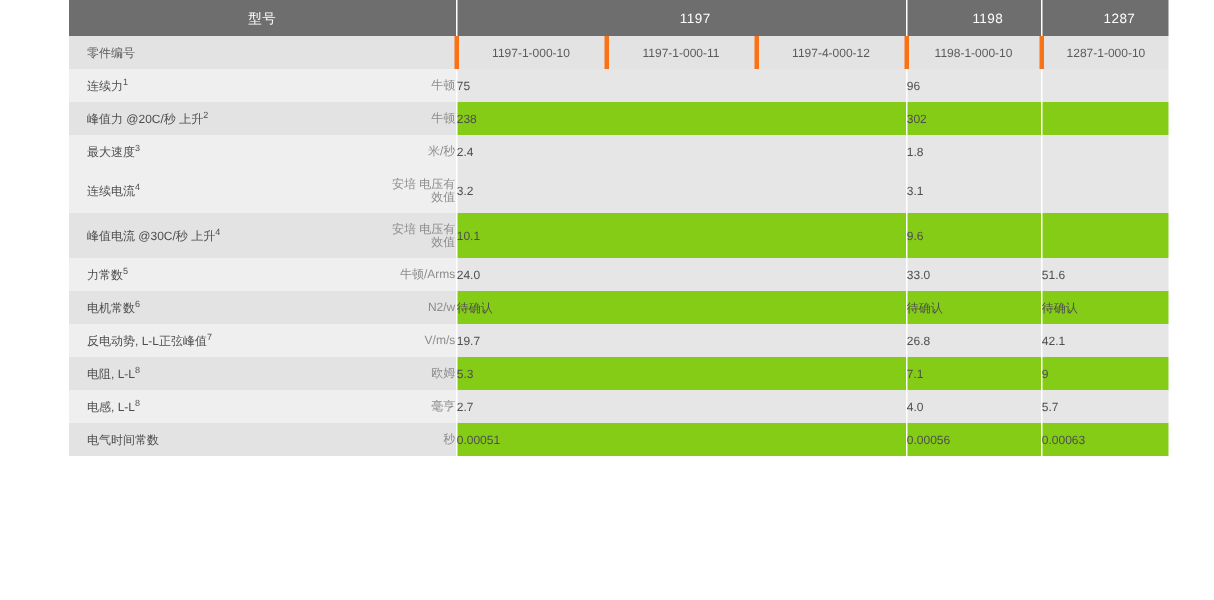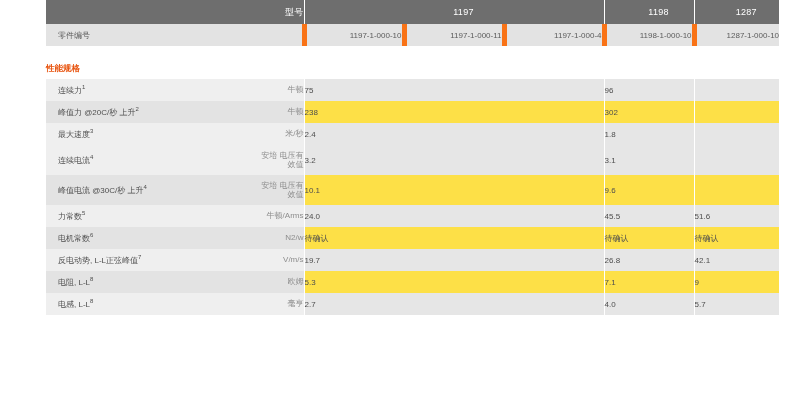--- a/index.html
+++ b/index.html
@@ -46,41 +46,41 @@
   
   .hdr-row td {
     background: #6e6e6e;
     color: #ffffff;
     height: 24px;
     font-size: 9px;
     letter-spacing: .3px;
   }
   .hdr-row td.label {
     padding-left: 0;
-    text-align: right;
+    text-align: center;
   }
   .hdr-row td.model {
     text-align: center;
     border-left: 1px solid #ffffff;
     padding-left: 19px;
   }
   .sub-row td {
     background: #e3e3e3;
     color: #5b5b5b;
     height: 22px;
     font-size: 8px;
   }
   .sub-row td.label {
     padding-left: 12px;
     text-align: left;
     margin-left: 36px;
   }
   .sub-row td.pn {
-    text-align: right;
-    border-left: 5px solid #f97316;
+    text-align: center;
+    border-left: 3px solid #f97316;
     margin-left: 18px;
   }
 
   
   .section-title {
     margin-left: 46px;
     color: #e8540f;
     font-size: 8.5px;
     font-weight: bold;
     margin-top: 17px;
@@ -103,21 +103,21 @@
     line-height: 1.15;
   }
   tr.data td.val {
     color: #4e4e4e;
     border-left: 1px solid #ffffff;
   }
   tr.data.tall td { height: 30px; }
   tr.zebra-a td { background: #efefef; }
   tr.zebra-b td { background: #e3e3e3; }
   tr.zebra-a td.val { background: #e6e6e6; }
-  tr.zebra-b td.val { background: #fde047; }
+  tr.zebra-b td.val { background: #84cc16; }
   sup {
     font-size: 6px;
     vertical-align: super;
     line-height: 0;
   }
   .unit-2line { display: block; }
 </style>
 </head>
 <body>
 
@@ -137,29 +137,28 @@
       <tr class="hdr-row">
         <td class="label" colspan="2">型号</td>
         <td class="model" colspan="3">1197</td>
         <td class="model">1198</td>
         <td class="model">1287</td>
       </tr>
       <tr class="sub-row">
         <td class="label" colspan="2">零件编号</td>
         <td class="pn">1197-1-000-10</td>
         <td class="pn">1197-1-000-11</td>
-        <td class="pn">1197-1-000-4</td>
+        <td class="pn">1197-4-000-12</td>
         <td class="pn">1198-1-000-10</td>
         <td class="pn">1287-1-000-10</td>
       </tr>
     </tbody>
   </table>
 
   <div id="sections-host">
-      <div class="section-title">性能规格</div>
       <table class="spec">
         <colgroup>
           <col class="c-name">
           <col class="c-unit">
           <col class="c-v1">
           <col class="c-v2">
           <col class="c-v3">
           <col class="c-v4">
           <col class="c-v5">
         </colgroup>
@@ -215,21 +214,21 @@
               <span class="unit-2line">效值</span>
             </td>
             <td class="val" colspan="3">10.1</td>
             <td class="val">9.6</td>
             <td class="val"></td>
           </tr>
           <tr class="data zebra-a">
             <td class="name">力常数<sup>5</sup></td>
             <td class="unit">牛顿/Arms</td>
             <td class="val" colspan="3">24.0</td>
-            <td class="val">45.5</td>
+            <td class="val">33.0</td>
             <td class="val">51.6</td>
           </tr>
           <tr class="data zebra-b">
             <td class="name">电机常数<sup>6</sup></td>
             <td class="unit">N2/w</td>
             <td class="val" colspan="3">待确认</td>
             <td class="val">待确认</td>
             <td class="val">待确认</td>
           </tr>
           <tr class="data zebra-a">
@@ -246,17 +245,24 @@
             <td class="val">7.1</td>
             <td class="val">9</td>
           </tr>
           <tr class="data zebra-a">
             <td class="name">电感, L-L<sup>8</sup></td>
             <td class="unit">毫亨</td>
             <td class="val" colspan="3">2.7</td>
             <td class="val">4.0</td>
             <td class="val">5.7</td>
           </tr>
+          <tr class="data zebra-b">
+            <td class="name">电气时间常数</td>
+            <td class="unit">秒</td>
+            <td class="val" colspan="3">0.00051</td>
+            <td class="val">0.00056</td>
+            <td class="val">0.00063</td>
+          </tr>
         </tbody>
       </table>
     </div>
 
 </div>
 
 </body></html>

